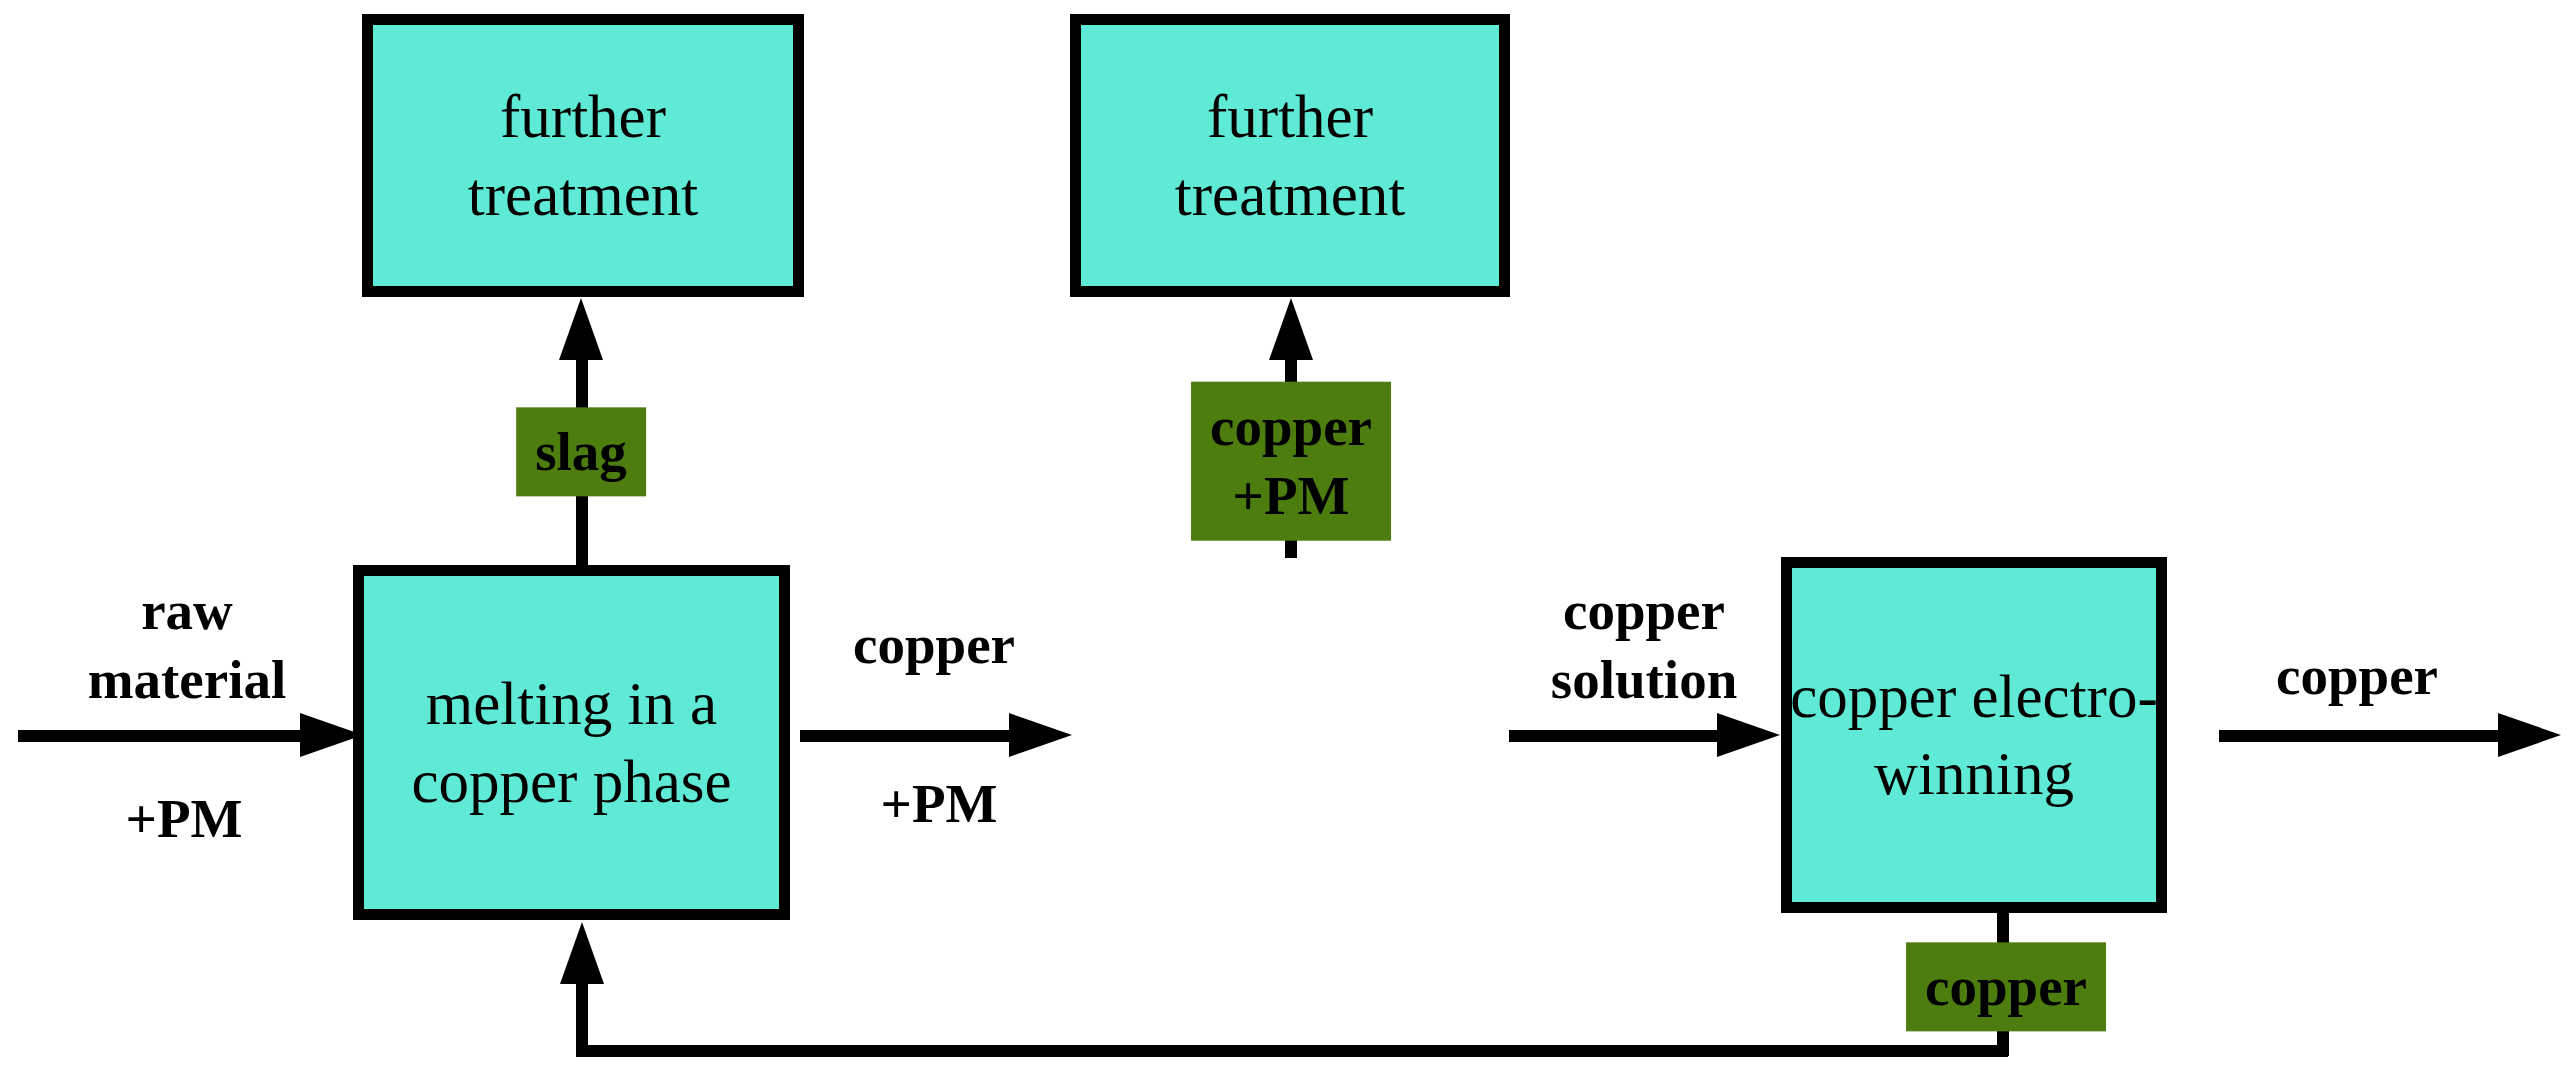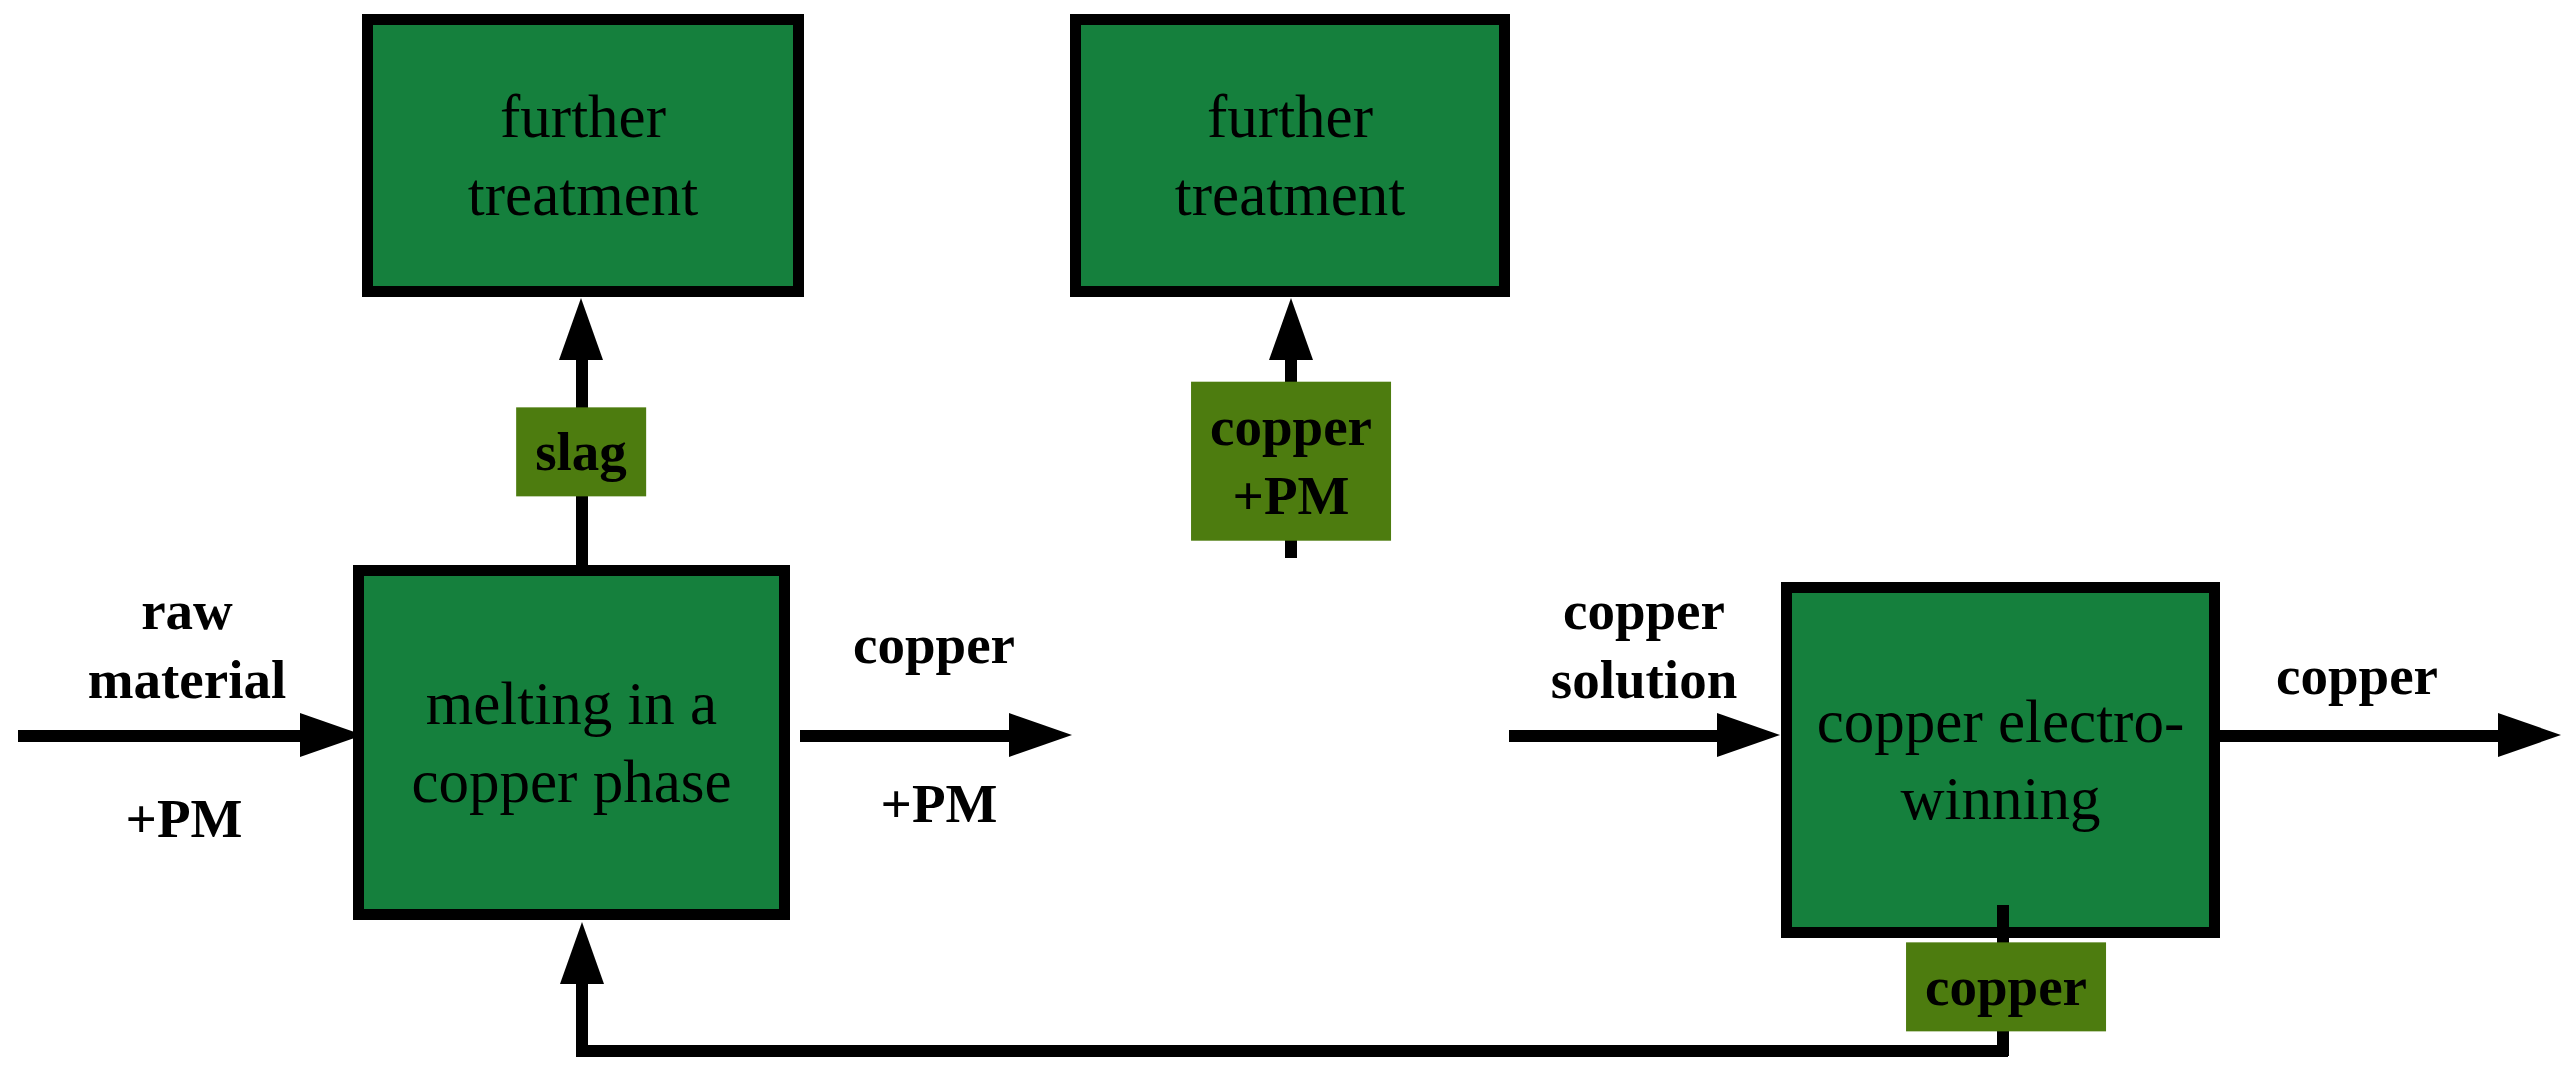--- a/index.html
+++ b/index.html
@@ -13,21 +13,21 @@
     height: 1078px;
     background: #ffffff;
     color: #000000;
     font-family: "Liberation Serif", "DejaVu Serif", serif;
     overflow: hidden;
   }
   .box {
     position: absolute;
     box-sizing: border-box;
     border: 11.5px solid #000000;
-    background: #15803d;
+    background: #5eead4;
     display: flex;
     align-items: center;
     justify-content: center;
     text-align: center;
   }
   .box-text {
     font-size: 61px;
     line-height: 1.27;
     white-space: pre;
     font-weight: 400;
@@ -81,21 +81,21 @@
     <span class="box-text">further
 treatment</span>
   </div>
 
   <div class="box" style="left:353px; top:565px; width:437px; height:355px;">
     <span class="box-text">melting in a
 copper phase</span>
   </div>
 
 
-  <div class="box" style="left:1781px; top:582px; width:439px; height:356px;">
+  <div class="box" style="left:1781px; top:557px; width:386px; height:356px;">
     <span class="box-text">copper electro-
 winning</span>
   </div>
 
   <div>
     <div class="shaft" style="left:18px; top:730px; width:282px; height:11.5px;"></div>
     <div class="head-right" style="left:300px; top:713px;"></div>
   </div>
 
   <div>

